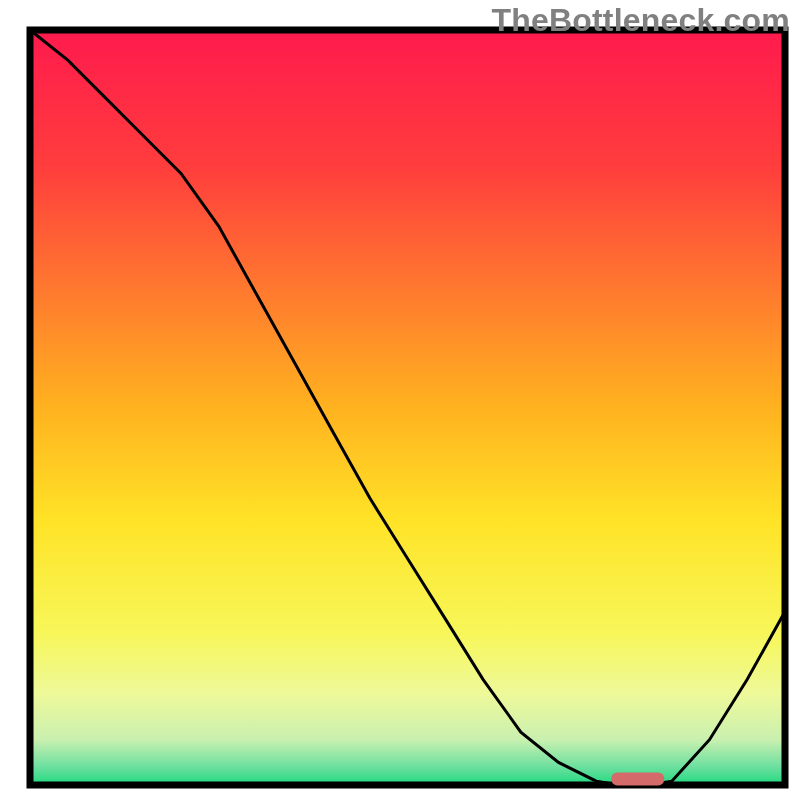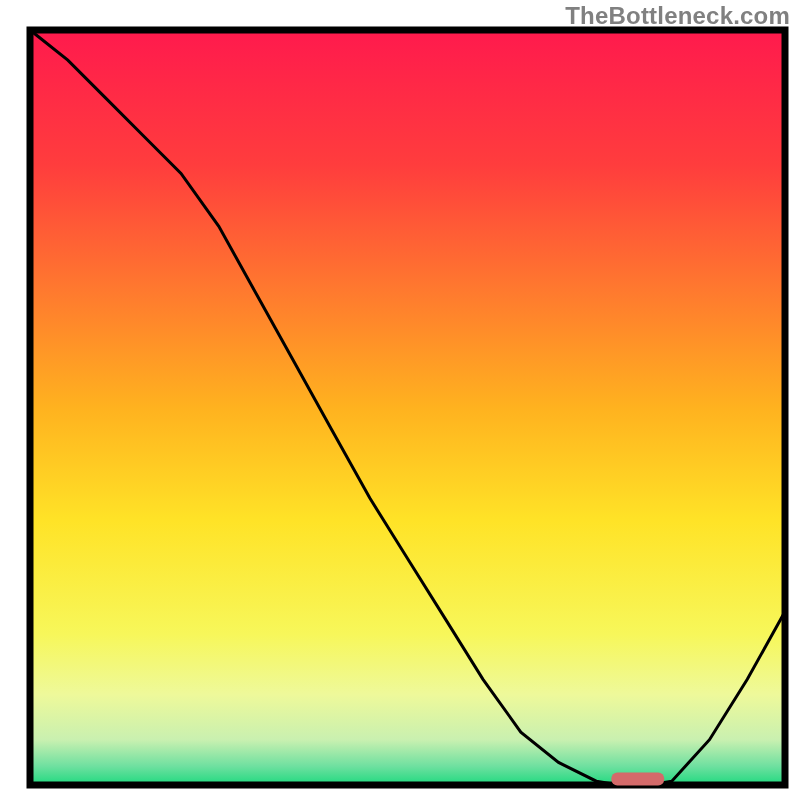--- a/index.html
+++ b/index.html
@@ -12,21 +12,21 @@
   }
   .chart-container {
     position: relative;
     width: 800px;
     height: 800px;
   }
   .watermark {
     position: absolute;
     top: 2px;
     right: 10px;
-    font-size: 24px;
+    font-size: 32px;
     font-weight: 600;
     color: #808080;
     letter-spacing: 0.2px;
     z-index: 10;
   }
   svg.chart {
     position: absolute;
     left: 0;
     top: 0;
     width: 800px;

